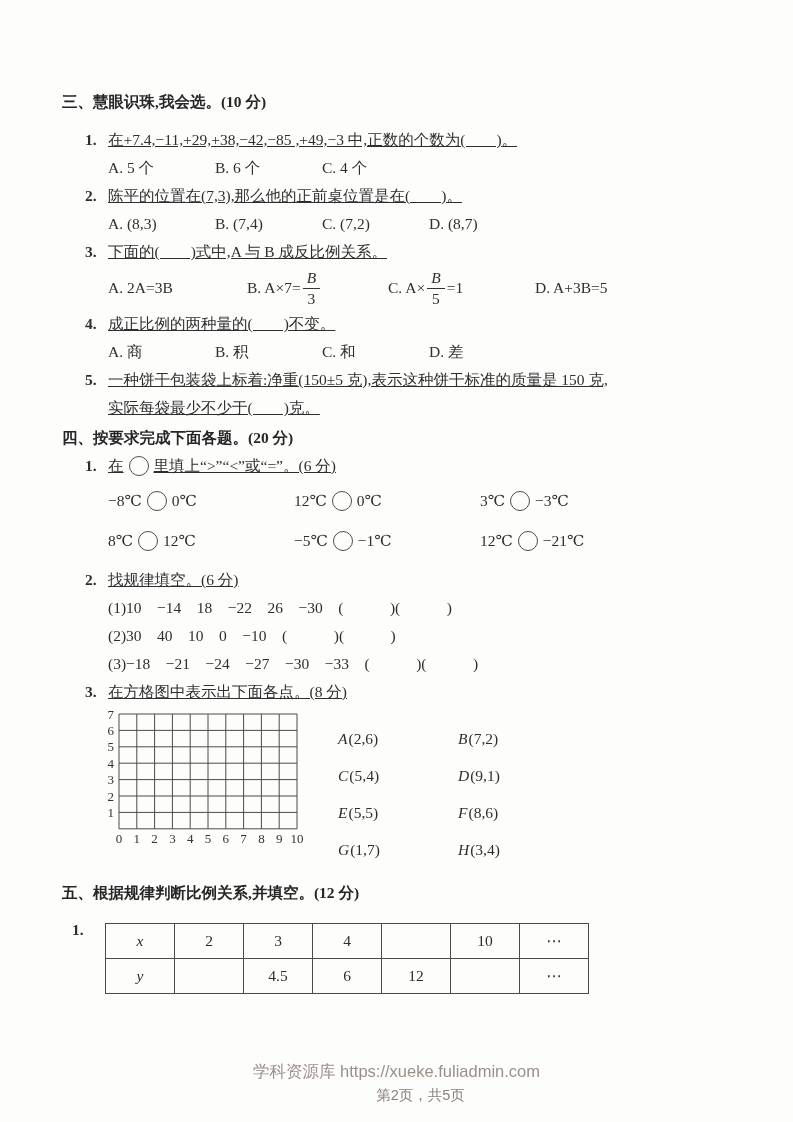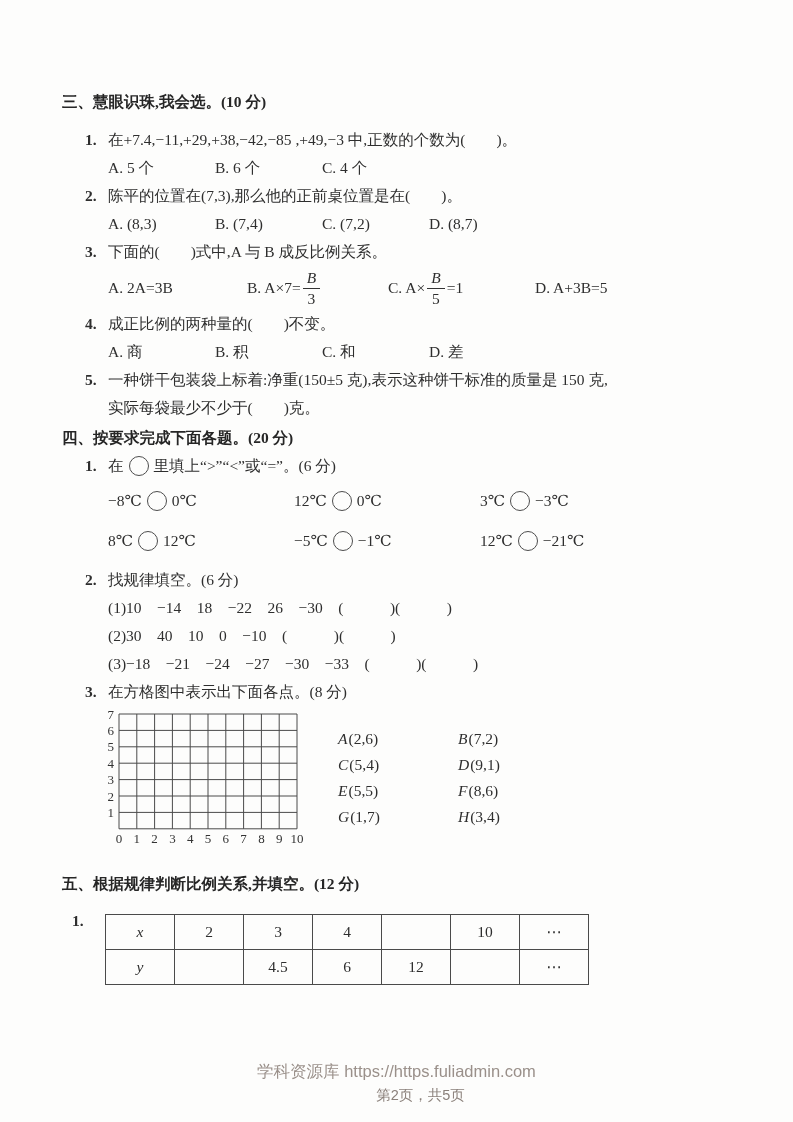--- a/index.html
+++ b/index.html
@@ -6,39 +6,39 @@
   .page {
     position:relative; width:793px; height:1122px; margin:0 auto;
     background:#fdfdfc; overflow:hidden;
     font-family:"Liberation Serif","DejaVu Serif",serif;
     color:#2e2e2e; font-size:15.5px;
   }
   .content { position:absolute; left:0; top:0; right:0; padding:88px 58px 8px 62px; }
   .sec-title { font-weight:bold; line-height:28px; color:#262626; }
   .q { display:flex; margin-left:23px; line-height:28px; }
   .q .num { width:23px; flex:0 0 23px; font-weight:bold; }
-  .q .body { flex:1; }
+  .q .body { flex:1;text-decoration:underline; }
   .opts { display:flex; margin-left:46px; line-height:28px; }
   .opts .o { min-width:107px; }
   .opts-wide .o { min-width:140px; }
   .opts-eq { align-items:center; height:44px;gap:29px; }
   .opts-eq .o { min-width:110px; display:inline-flex; align-items:center; }
   .frac { display:inline-flex; flex-direction:column; align-items:center;
           line-height:1.1; margin:0 2px; }
   .frac .fn { padding:0 4px 1px 4px; border-bottom:1px solid #333; font-style:italic; }
   .frac .fd { padding-top:1px; }
   .circle { display:inline-block; width:18px; height:18px; border:1.3px solid #4d4d4d;
             border-radius:50%; vertical-align:-5px; margin:0 5px; background:transparent; }
   .cmp-row { display:flex; margin-left:46px; line-height:30px; }
   .cmp-row .cmp { width:186px; flex:0 0 186px; }
   .cmp-row .cmp:last-child { flex:1; }
   .pattern { margin-left:46px; line-height:28px; white-space:pre-wrap; }
   .gridwrap { display:flex; margin-left:33px; margin-top:4px; }
   .gridwrap svg { flex:0 0 auto; }
-  .points { display:grid; grid-template-columns:120px 120px; row-gap:8px;
+  .points { display:grid; grid-template-columns:120px 120px; row-gap:19px;
             margin-left:28px; margin-top:20px; align-content:start; line-height:18px; }
   .points .pt i { font-style:italic; margin-right:1px; }
   .tbl-block { display:flex; margin-left:10px; margin-top:12px; }
   .tbl-block .tnum { width:33px; flex:0 0 33px; font-weight:bold; line-height:22px; }
   table.vals { border-collapse:collapse; margin-top:4px; }
   table.vals td { border:1px solid #4a4a4a; width:66px; height:32px;
                   text-align:center; vertical-align:middle; font-size:15.5px; }
   table.vals td.lbl { font-style:italic; }
   .footer { position:absolute; left:0; right:0; top:1060px; text-align:center;
             font-family:"Liberation Sans","DejaVu Sans",sans-serif; }
@@ -246,16 +246,16 @@
           <td></td>
           <td>⋯</td>
         </tr>
       </tbody>
         </table>
     </div>
 
   </div>
 
   <div class="footer">
-    <div class="site">学科资源库 https://https.fuliadmin.com</div>
+    <div class="site">学科资源库 https://xueke.fuliadmin.com</div>
     <div class="pg">第2页，共5页</div>
   </div>
 </div>
 
 </body></html>

